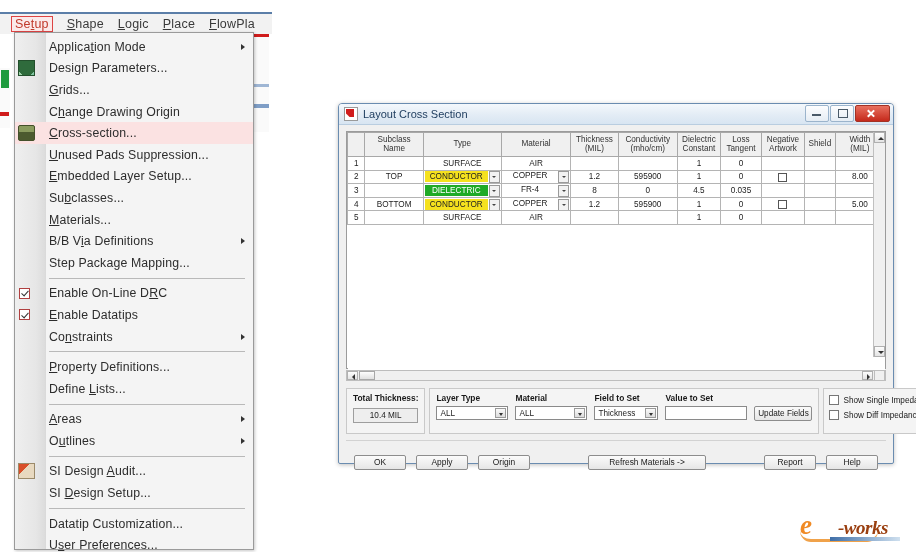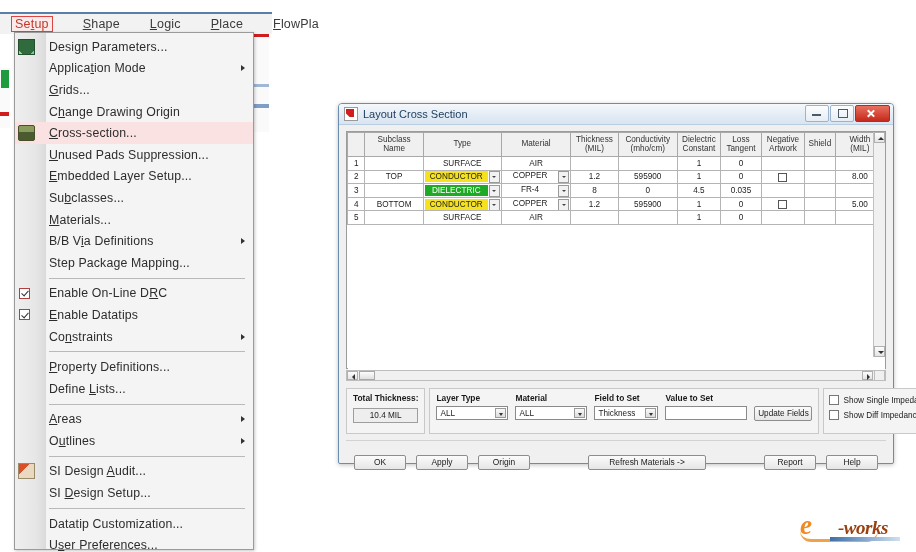--- a/index.html
+++ b/index.html
@@ -8,21 +8,21 @@
     font-family:"Liberation Sans", sans-serif;
     overflow:hidden;position:relative;
   }
 
   
   #app-strip{position:absolute;left:0;top:0;width:272px;height:552px;}
   .menubar{
     position:absolute;left:0;top:12px;width:272px;height:20px;
     background:#f2f2f2;border-top:2px solid #5b7ea8;
   }
-  .menubar-inner{display:flex;align-items:center;height:20px;padding-left:14px;gap:30px;}
+  .menubar-inner{display:flex;align-items:center;height:20px;padding-left:14px;gap:14px;}
   .menu-title{font-size:12.5px;color:#3a3a3a;letter-spacing:.2px;white-space:nowrap;}
   .menu-title u{text-decoration:underline;}
   .menu-title.active{
     color:#c0392b;border:1px solid #d44;background:#fbeaea;padding:0 3px;margin-left:-3px;
   }
 
   
   .canvas-peek{position:absolute;left:252px;top:32px;width:16px;height:100px;background:#fafafa;border-left:1px solid #cfcfcf;}
   .canvas-peek .redbar{position:absolute;left:0;top:0;width:16px;height:5px;background:#d01c1c;}
   .canvas-peek .bl1{position:absolute;left:0;top:52px;width:16px;height:3px;background:#9fb6d4;}
@@ -198,26 +198,26 @@
         <div class="menu-title"><u>P</u>lace</div>
         <div class="menu-title"><u>F</u>lowPla</div>
       </div>
   </div>
 </div>
 
 <div id="setup-menu">
   <div class="gutter"></div>
   <div id="menu-items" style="position:relative;padding-top:3px;">
       <div class="mi">
+        <div class="lbl">Applica<u>t</u>ion Mode</div>
+        <div class="arrow"></div>
+      </div>
+      <div class="mi">
         <div class="ico ico-design"></div>
         <div class="lbl">Desi<u>g</u>n Parameters...</div>
-      </div>
-      <div class="mi">
-        <div class="lbl">Applica<u>t</u>ion Mode</div>
-        <div class="arrow"></div>
       </div>
       <div class="mi">
         <div class="lbl"><u>G</u>rids...</div>
       </div>
       <div class="mi">
         <div class="lbl">C<u>h</u>ange Drawing Origin</div>
       </div>
       <div class="mi hl">
         <div class="ico ico-cross"></div>
         <div class="lbl"><u>C</u>ross-section...</div>

